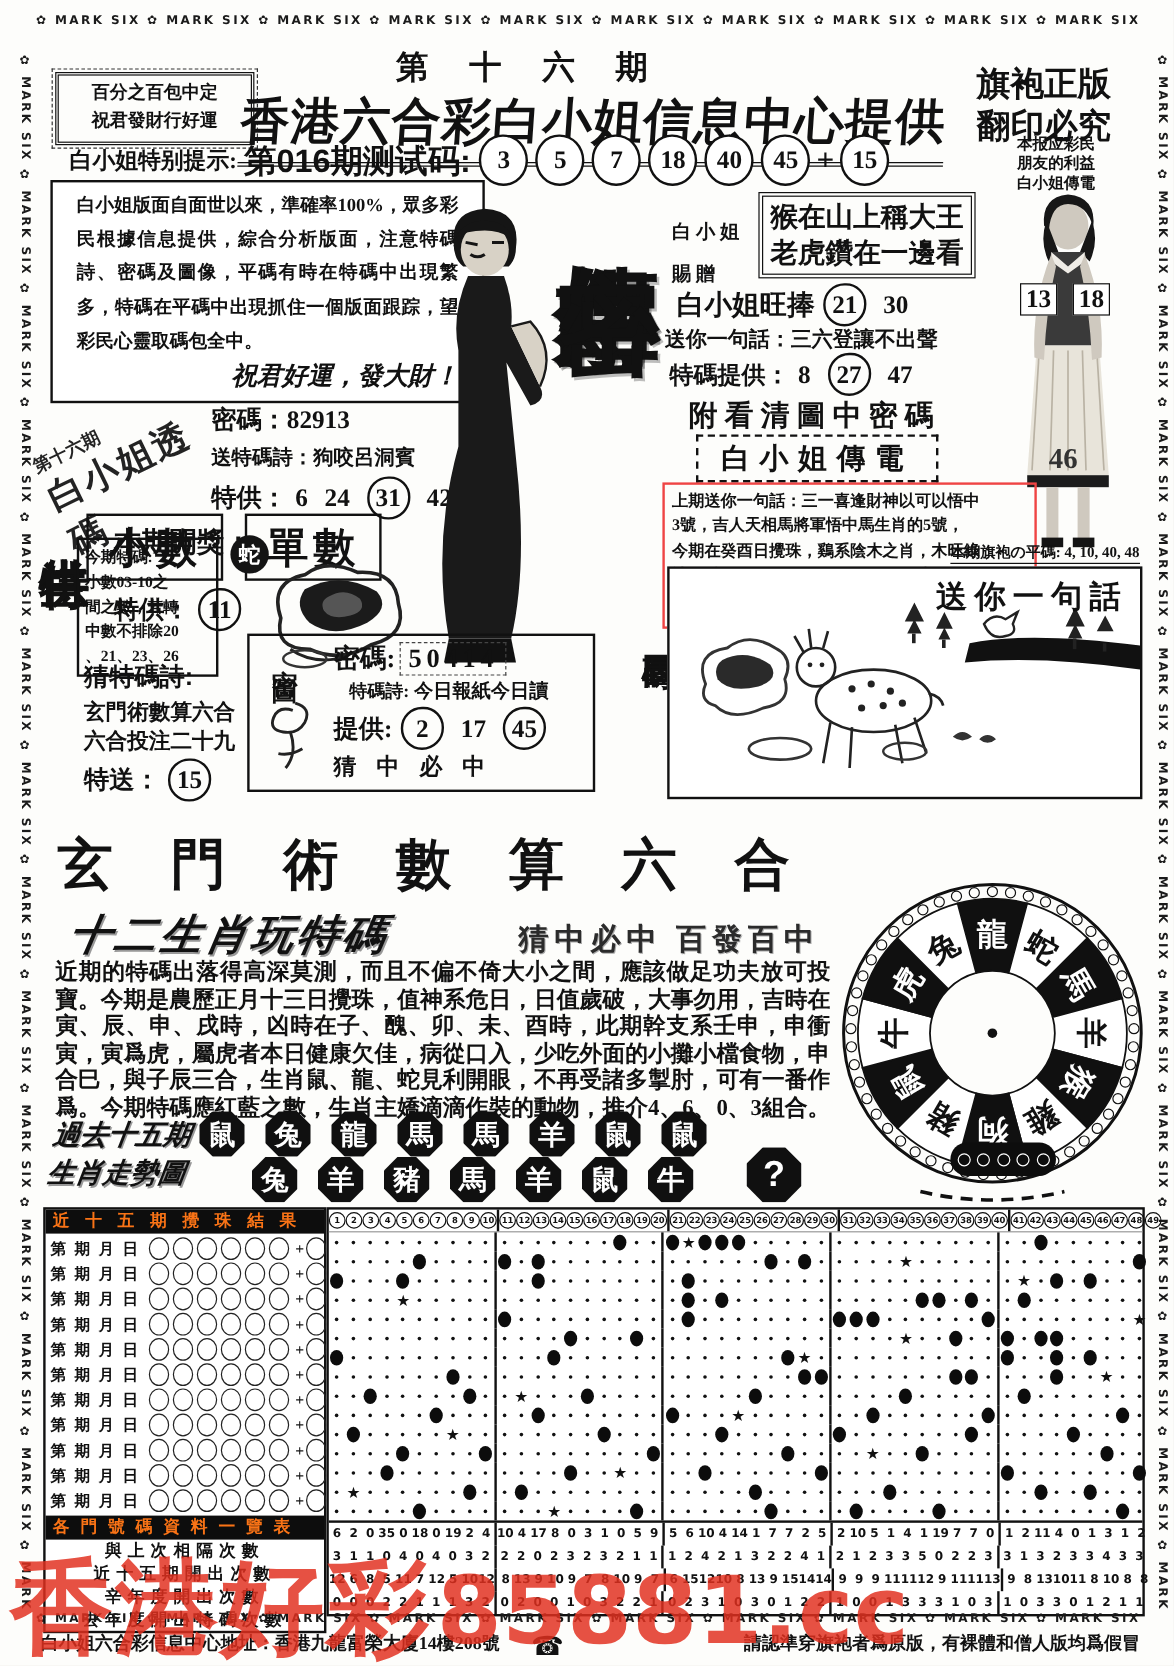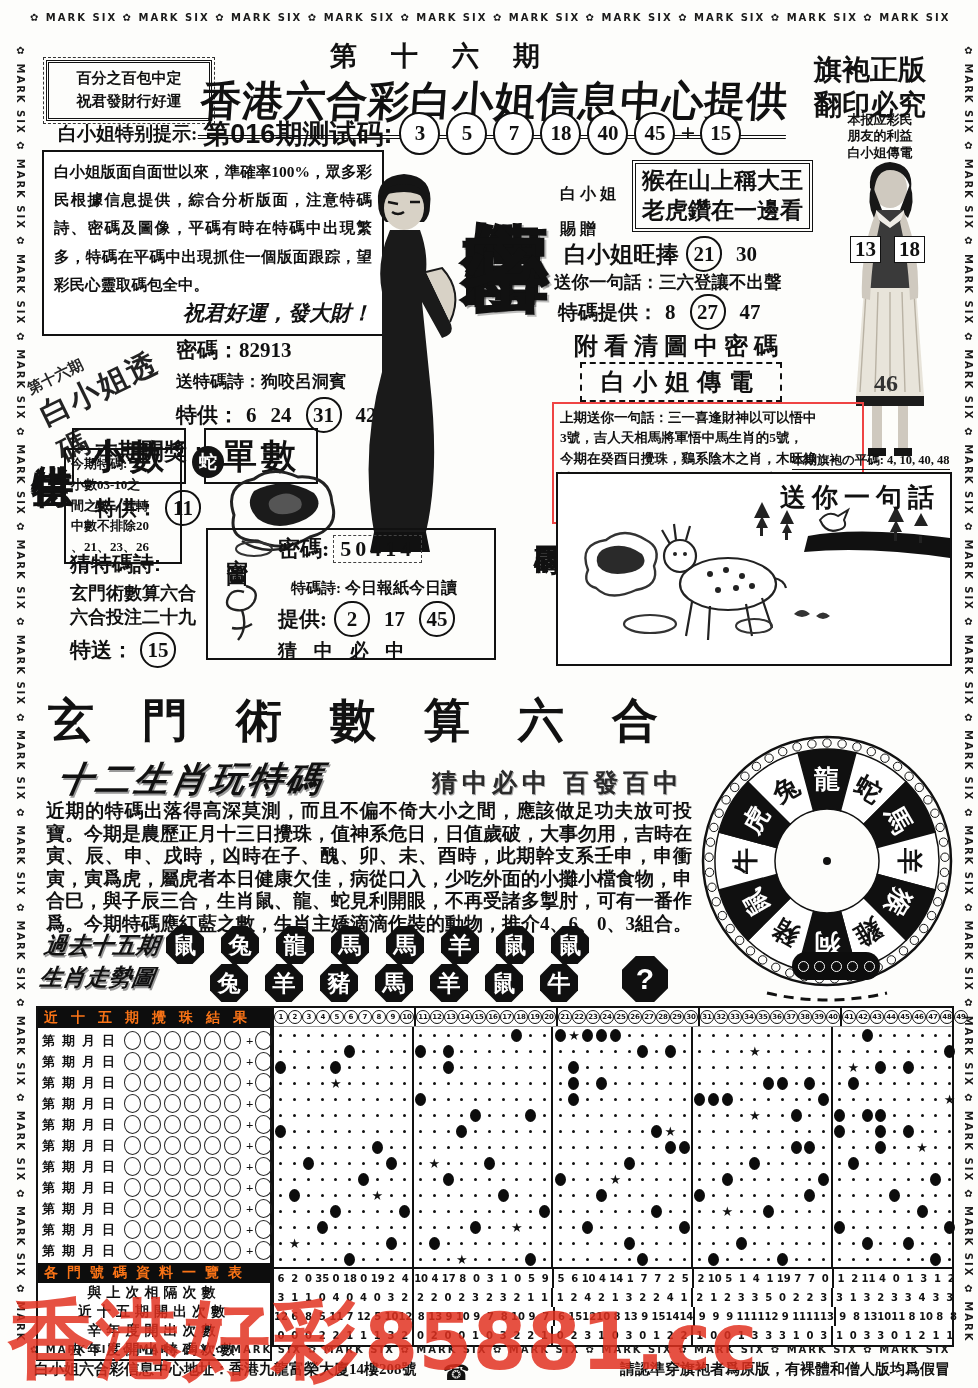--- a/index.html
+++ b/index.html
@@ -155,21 +155,21 @@
       <rect x="40" y="248" width="10" height="44" fill="#cfc9bf"></rect>
         <rect x="66" y="248" width="10" height="44" fill="#cfc9bf"></rect>
       <rect x="36" y="290" width="18" height="8" fill="#141414"></rect>
         <rect x="62" y="290" width="18" height="8" fill="#141414"></rect>
     </svg>
     <div class="abs" style="top:78px;left:18px;background:#fff;border:1px solid #111;padding:0 4px;font-size:21px;font-weight:bold;">13</div>
     <div class="abs" style="top:78px;left:62px;background:#fff;border:1px solid #111;padding:0 4px;font-size:21px;font-weight:bold;">18</div>
     <div class="abs" style="top:212px;left:42px;font-size:24px;font-weight:bold;color:#333;">46</div>
   </div>
 
-  <div class="abs box" style="top:150px;left:42px;width:318px;height:170px;padding:6px 10px;">
+  <div class="abs box" style="top:150px;left:42px;width:318px;height:170px;padding:6px 20px;">
     <div class="intro">白小姐版面自面世以來，準確率100%，眾多彩民根據信息提供，綜合分析版面，注意特碼詩、密碼及圖像，平碼有時在特碼中出現繁多，特碼在平碼中出現抓住一個版面跟踪，望彩民心靈取碼包全中。</div>
     <div class="wish">祝君好運，發大財！</div>
   </div>
 
   <div class="abs touma" style="top:348px;left:40px;width:130px;">
     <div style="font-size:15px;">第十六期</div>
     <div style="font-size:30px;letter-spacing:2px;">白小姐透碼</div>
   </div>
   <div class="abs" style="top:336px;left:176px;width:220px;">
     <div class="line21">密碼：82913</div>
@@ -325,21 +325,21 @@
   <div class="abs mitu-box" style="top:528px;left:206px;width:270px;height:120px;padding:4px 8px;">
     <div class="abs vtext" style="top:10px;left:14px;font-size:22px;font-weight:bold;letter-spacing:8px;">密圖</div>
     <svg class="abs" style="top:52px;left:8px;" width="52" height="62" viewBox="0 0 52 62">
       <path d="M30 4 q14 4 8 16 q-6 10 -18 8 q-12 -2 -8 -12 q4 -10 16 -6 M26 28 q6 18 -4 30 M16 46 q10 2 20 -4" fill="none" stroke="#222" stroke-width="2.4"></path>
     </svg>
     <div style="margin-left:62px;">
       <div style="display:flex;align-items:baseline;">
         <span style="font-size:22px;font-weight:900;">密碼:</span>
         <span class="dash-underline" style="font-size:22px;font-weight:bold;margin-left:4px;">50414</span>
       </div>
-      <div style="margin-top:14px;padding-left:13px;">
+      <div style="margin-top:2px;padding-left:13px;">
         <span style="font-size:15px;font-weight:900;">特碼詩:</span>
         <span style="font-size:16px;font-weight:900;">今日報紙今日讀</span>
       </div>
       <div style="display:flex;align-items:center;margin-top:2px;">
         <span style="font-size:21px;font-weight:900;">提供:</span>
         <span style="display:inline-flex;align-items:center;">
             <span class="nv circ">2</span>
             <span class="nv">17</span>
             <span class="nv circ">45</span>
           </span>

